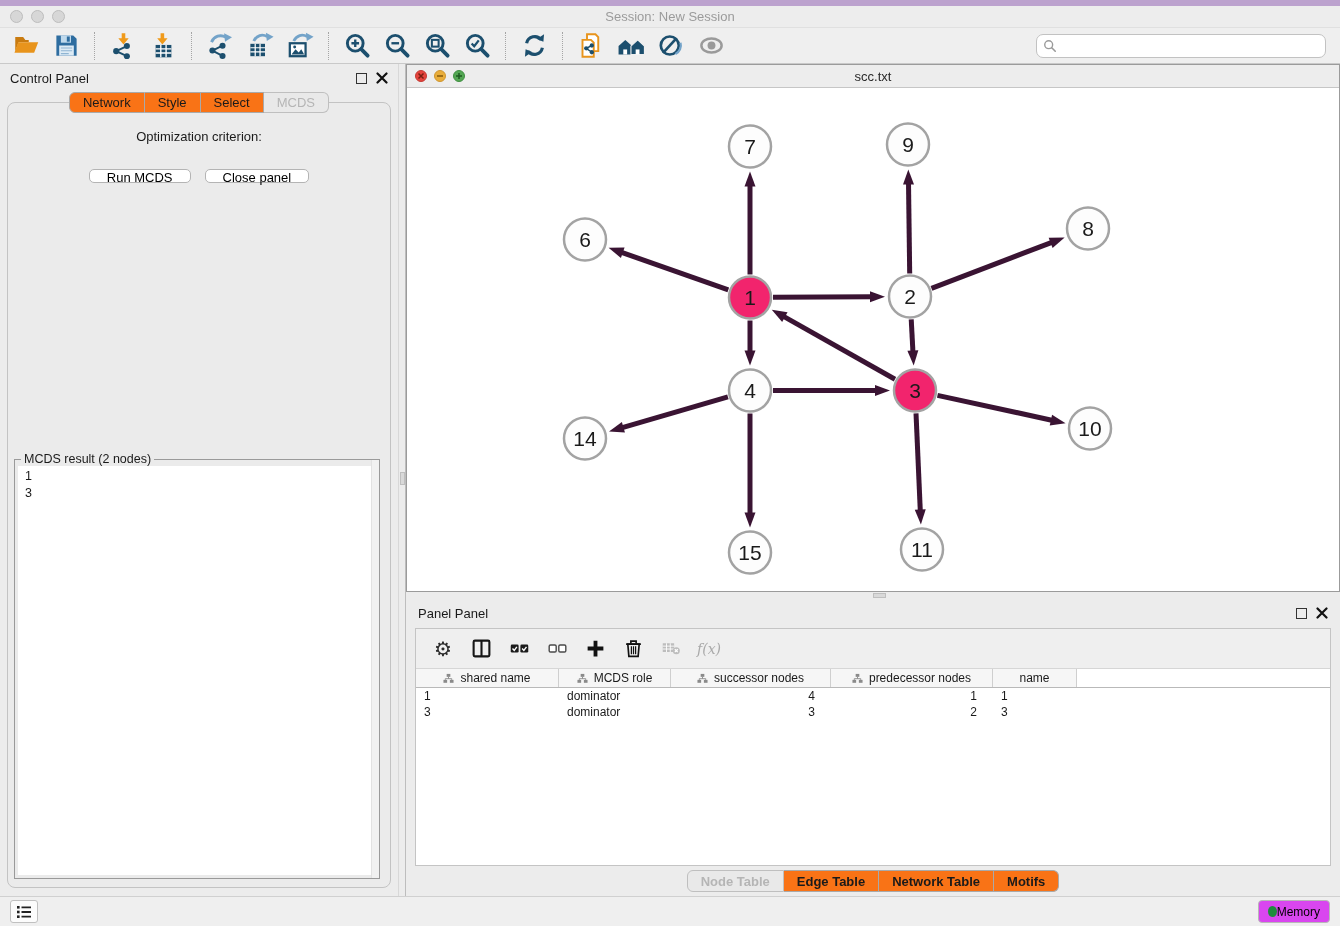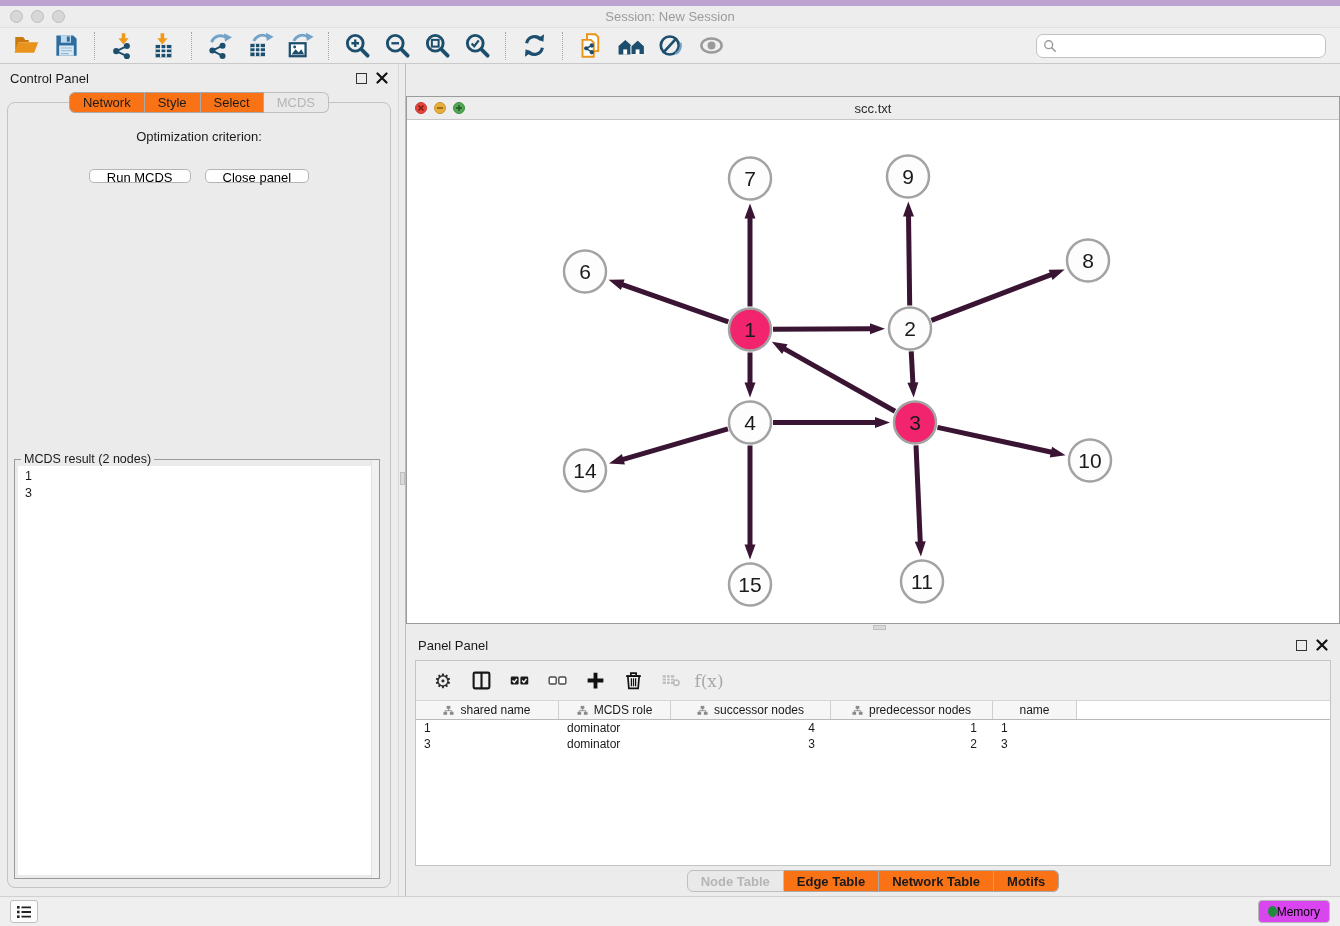--- a/index.html
+++ b/index.html
@@ -51,21 +51,21 @@
   .result-area { position:absolute; inset:6px 3px 3px 3px; background:#fff; font-size:12.5px; padding:2px 0 0 7px; line-height:17px; }
   .result-scroll { position:absolute; top:0; right:0; bottom:0; width:8px; background:#F1F1F1; border-left:1px solid #E2E2E2; }
 
   
   .v-splitter { width:8px; background:#ECECEC; border-left:1px solid #D8D8D8; border-right:1px solid #BDBDBD; position:relative; }
   .v-splitter .grip { position:absolute; top:408px; left:1px; width:5px; height:13px; background:#D9D9D9; border:1px solid #BFBFBF; }
   .h-splitter { height:8px; background:#ECECEC; position:relative; }
   .h-splitter .grip { position:absolute; left:50%; top:1px; width:13px; height:5px; background:#D9D9D9; border:1px solid #BFBFBF; }
 
   
-  .right-col { flex:1; display:flex; flex-direction:column; min-width:0;margin-top:32px; }
+  .right-col { flex:1; display:flex; flex-direction:column; min-width:0; }
   .network-frame { height:528px; border:1px solid #9B9B9B; display:flex; flex-direction:column; background:#fff; }
   .nf-titlebar { height:23px; background:#EDEDED; border-bottom:1px solid #C6C6C6; display:flex; align-items:center; position:relative; }
   .nf-lights { display:flex; gap:7px; margin-left:8px; }
   .nf-light { width:12px; height:12px; border-radius:50%; display:flex; align-items:center; justify-content:center; }
   .nf-light svg { width:8px; height:8px; }
   .nf-red { background:#E5433C; border:1px solid #C33B34; }
   .nf-yellow { background:#E9AD3A; border:1px solid #CE9631; }
   .nf-green { background:#53A653; border:1px solid #3F8F41; }
   .nf-title { position:absolute; left:0; right:0; text-align:center; font-size:13px; color:#2a2a2a; }
   .nf-canvas { flex:1; background:#fff; min-height:0; }
@@ -73,21 +73,21 @@
 
   
   .table-panel { flex:1; display:flex; flex-direction:column; background:#ECECEC; min-height:0; }
   .tp-header { height:26px; display:flex; align-items:center; padding:0 12px; }
   .tp-title { font-size:13px; }
   .tp-box { flex:1; margin:2px 9px 0 9px; border:1px solid #C4C4C4; background:#fff; display:flex; flex-direction:column; min-height:0; }
   .tp-toolbar { height:40px; background:#EFEFEF; border-bottom:1px solid #D6D6D6; display:flex; align-items:center; padding:0 10px; gap:4px; }
   .tp-btn { width:34px; height:32px; display:flex; align-items:center; justify-content:center; background:none; border:none; }
   .tp-btn svg { width:21px; height:21px; }
   .gear-glyph { font-size:20px; color:#2B2B2B; line-height:1; }
-  .fx-glyph { font-family:"DejaVu Serif", serif; font-size:17px; color:#A9A9A9; }
+  .fx-glyph { font-family:"DejaVu Serif", serif; font-style:italic; font-size:14px; color:#A9A9A9; }
   .thead { display:flex; height:19px; background:#F6F6F6; border-bottom:1px solid #B9B9B9; }
   .th { display:flex; align-items:center; justify-content:center; gap:6px; font-size:12px; border-right:1px solid #CFCFCF; }
   .th svg { width:11px; height:11px; }
   .th.filler { border-right:none; background:#fff; flex:1; }
   .tbody { flex:1; overflow:hidden; background:#fff; }
   .tr { display:flex; height:16px; align-items:center; }
   .td { font-size:12px; padding:0 8px; white-space:nowrap; overflow:hidden; }
   .td.num { text-align:right; padding-right:16px; }
   .tp-tabs { height:30px; display:flex; justify-content:center; align-items:center; }
   .tp-tabs .tab { height:22px; font-size:13px; font-weight:bold; }

